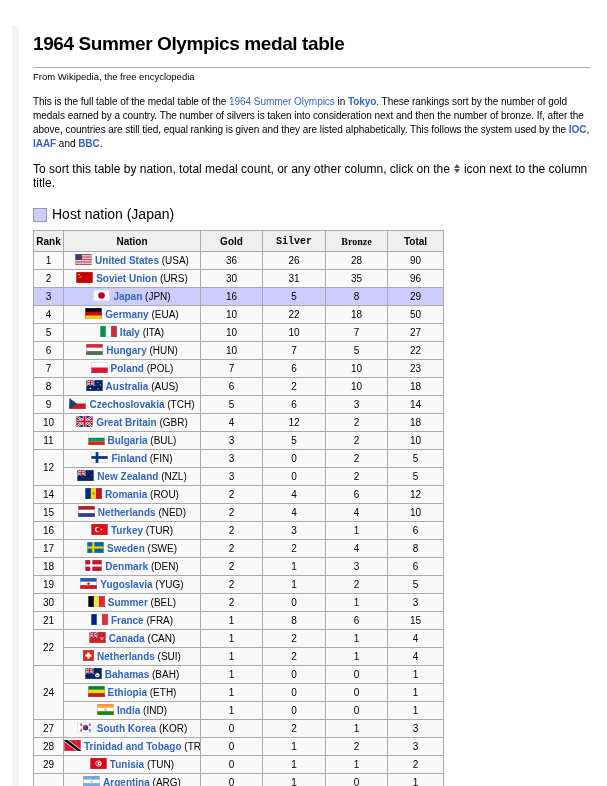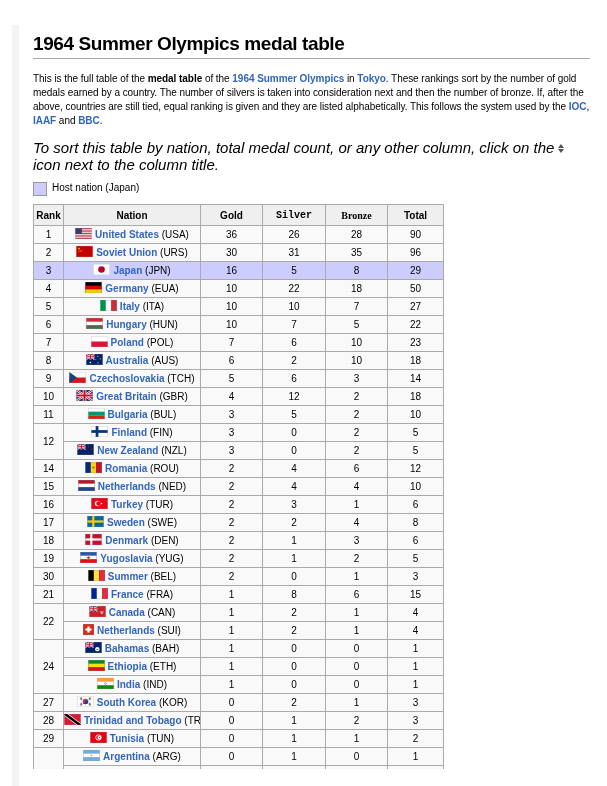--- a/index.html
+++ b/index.html
@@ -1,32 +1,32 @@
 <!DOCTYPE html>
 <html style="--gold: #ffd700; --silver: #c0c0c0; --bronze: #cc9966; --host: #ccccff;"><head>
 <meta charset="utf-8">
 <style>
   html,body{margin:0;padding:0;background:#fff;}
   body{width:607px;height:786px;position:relative;overflow:hidden;
        font-family:"Liberation Sans", sans-serif;color:#000;}
   .left-strip{position:absolute;left:12px;top:25px;width:7px;height:761px;background:#f4f4f4;}
   .content{position:absolute;left:33px;top:33px;width:557px;}
   h1.title{margin:0;font-size:19px;font-weight:bold;letter-spacing:-0.4px;
-           line-height:22px;border-bottom:1px solid #aaa;padding-bottom:3px;}
+           line-height:22px;border-bottom:1px solid #aaa;padding-bottom:12px;}
   .subtitle{font-size:9.5px;margin-top:3px;color:#000;}
   p.intro{font-size:10px;line-height:14px;margin:13px 0 0 0;letter-spacing:-0.05px;}
   .wlink{color:#3366bb;text-decoration:none;font-weight:bold;}
-  .b{font-weight:bold;}
-  p.note{font-size:15px;font-style:italic;margin:11px 0 0 0;}
+  .b{font-weight:normal;}
+  p.note{font-size:12px;margin:11px 0 0 0;}
   .sort-icon{display:inline-block;width:8px;height:9px;position:relative;margin:0 3px;top:0px;}
   .sort-icon::before{content:"";position:absolute;top:0;left:1px;
     border-left:3px solid transparent;border-right:3px solid transparent;border-bottom:4px solid #555;}
   .sort-icon::after{content:"";position:absolute;bottom:0;left:1px;
     border-left:3px solid transparent;border-right:3px solid transparent;border-top:4px solid #555;}
-  .legend{margin-top:9px;font-size:10px;display:flex;align-items:flex-start;}
+  .legend{margin-top:16px;font-size:14px;display:flex;align-items:flex-end;}
   .legend-box{width:12px;height:12px;background:var(--host,#ccccff);border:1px solid #999;
     display:inline-block;margin-right:5px;}
   .table-clip{margin-top:8px;height:565px;overflow:hidden;width:412px;}
   table.medals{border-collapse:collapse;table-layout:fixed;width:410px;background:#f9f9f9;
     font-size:10px;}
   table.medals th,table.medals td{border:1px solid #aaa;text-align:center;padding:0;}
   table.medals th{height:20px;background:#efefef;font-weight:bold;font-size:10px;}
   th.gold{background:var(--gold,#ffd700);}
   th.silver{background:var(--silver,#c0c0c0);font-family:Liberation Mono, monospace;}
   th.bronze{background:var(--bronze,#cc9966);font-family:Liberation Serif, serif;}
@@ -37,20 +37,21 @@
   .flag{display:inline-block;vertical-align:-1px;margin-right:3px;line-height:0;}
   .flag svg{display:inline-block;}
 </style>
 </head>
 <body>
 
 <div class="left-strip"></div>
 
 <div class="content">
   <h1 class="title">1964 Summer Olympics medal table</h1>
+  <div class="subtitle">From Wikipedia, the free encyclopedia</div>
 
   <p class="intro"><span>This is the full table of the </span><span class="b">medal table</span><span> of the </span><a href="#" class="wlink b">1964 Summer Olympics</a><span> in </span><a href="#" class="wlink">Tokyo</a><span>. These rankings sort by the number of gold medals earned by a country. The number of silvers is taken into consideration next and then the number of bronze. If, after the above, countries are still tied, equal ranking is given and they are listed alphabetically. This follows the system used by the </span><a href="#" class="wlink">IOC</a><span>, </span><a href="#" class="wlink">IAAF</a><span> and </span><a href="#" class="wlink">BBC</a><span>.</span></p>
 
   <p class="note"><span>To sort this table by nation, total medal count, or any other column, click on the</span><span class="sort-icon"></span><span>icon next to the column title.</span></p>
 
   <div class="legend">
     <span class="legend-box"></span>
     <span>Host nation (Japan)</span>
   </div>
 

